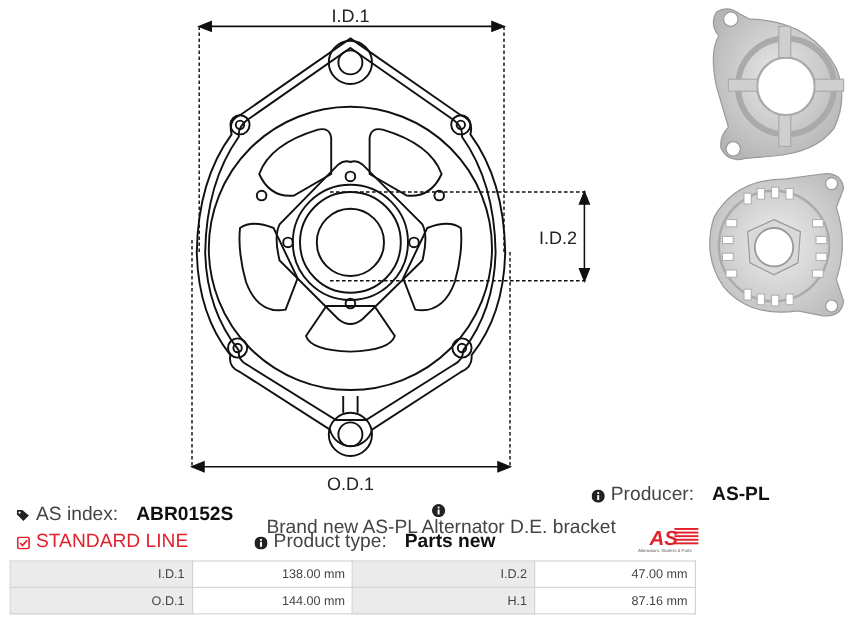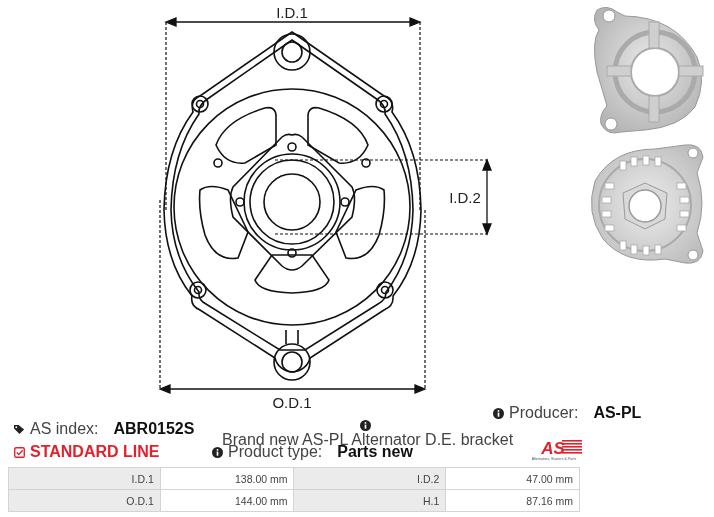--- a/index.html
+++ b/index.html
@@ -5,21 +5,21 @@
     * { box-sizing: border-box; margin: 0; padding: 0; }
     html, body { width: 714px; height: 517px; background: #ffffff; overflow: hidden; }
     body { position: relative; font-family: "Liberation Sans", sans-serif; color: #333; }
     .diagram { position: absolute; left: 0; top: 0; width: 580px; height: 410px; }
     .photo { position: absolute; }
     .photo1 { left: 585px; top: 2px; width: 125px; height: 133px; }
     .photo2 { left: 585px; top: 143px; width: 125px; height: 123px; }
     .info { position: absolute; font-size: 16px; color: #444; display: flex; align-items: center; white-space: nowrap; }
     .info b { color: #111; font-weight: bold; margin-left: 15px; }
     .ico { display: inline-block; width: 11px; height: 11px; margin-right: 5px; flex: none; }
-    .red { color: #e3212c; font-weight: bold; }
+    .red { color: #e3212c; font-weight: normal; }
     .logo { position: absolute; left: 520px; top: 437px; width: 68px; height: 24px; }
     table.spec { position: absolute; left: 8px; top: 467px; width: 572px; border-collapse: collapse; font-size: 10.5px; }
     table.spec td { border: 1px solid #d4d4d4; height: 22px; padding: 0 6px; text-align: right; color: #444; }
     table.spec td.lbl { background: #ebebeb; width: 143px; }
     table.spec td.val { background: #ffffff; width: 126px; }
   </style>
 </head>
 <body>
 
 <svg class="diagram" viewBox="0 0 580 410" xmlns="http://www.w3.org/2000/svg">

